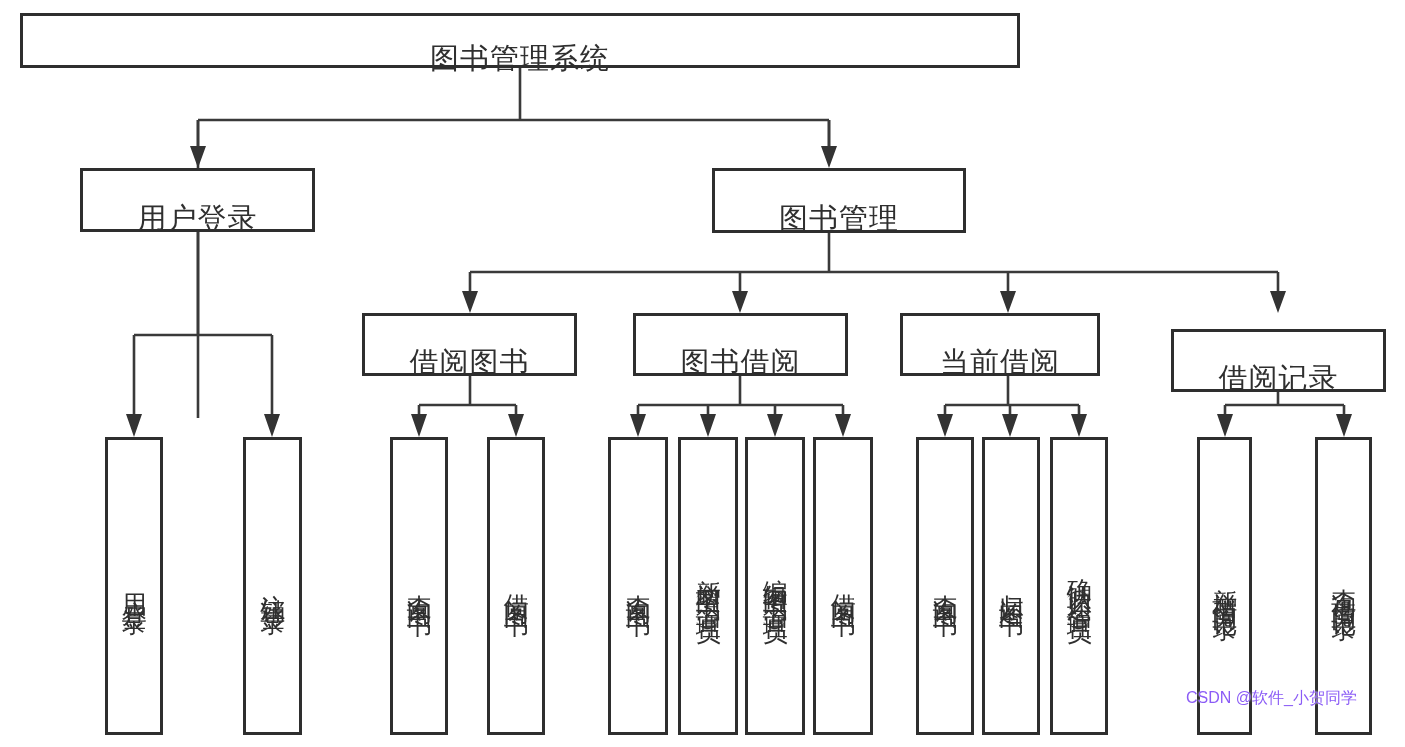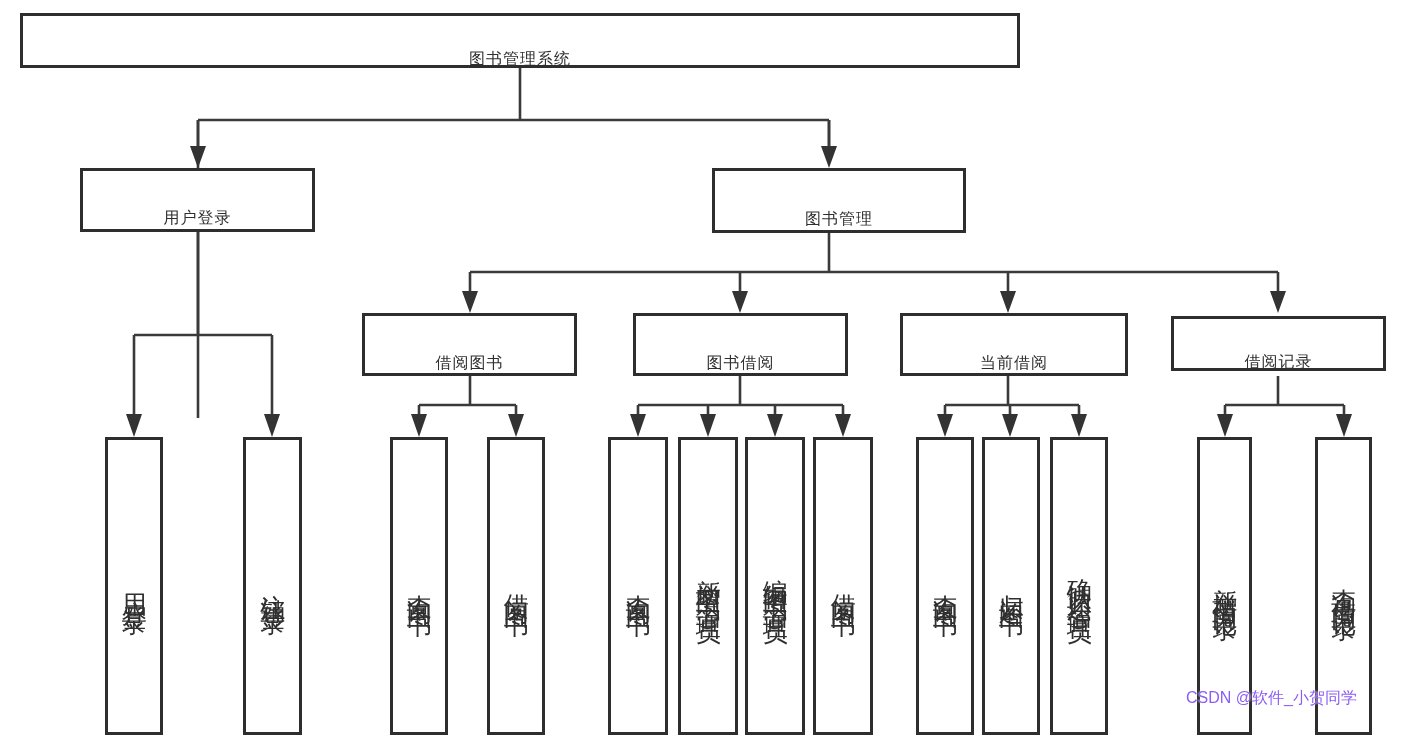--- a/index.html
+++ b/index.html
@@ -15,21 +15,21 @@
   .wires path.arrow{fill:#333333;stroke:none;}
   .node{
     position:absolute;
     box-sizing:border-box;
     border:3px solid #2e2e2e;
     background:#ffffff;
     display:flex;align-items:center;justify-content:center;
     color:#2f2f2f;
   }
   .node.h .lbl{
-    font-size:16px;
+    font-size:29px;
     letter-spacing:1px;
     white-space:nowrap;
     margin-top:37px;
   }
   .node.v .vlbl{
     writing-mode:vertical-lr;
     text-orientation:mixed;
     font-size:25px;
     letter-spacing:6px;
     line-height:1.1;
@@ -97,24 +97,24 @@
   <div class="node h" style="left:712px;top:168px;width:254px;height:65px">
     <span class="lbl">图书管理</span>
   </div>
 
   <div class="node h" style="left:362px;top:313px;width:215px;height:63px">
     <span class="lbl">借阅图书</span>
   </div>
   <div class="node h" style="left:633px;top:313px;width:215px;height:63px">
     <span class="lbl">图书借阅</span>
   </div>
-  <div class="node h" style="left:900px;top:313px;width:228px;height:63px">
+  <div class="node h" style="left:900px;top:313px;width:200px;height:63px">
     <span class="lbl">当前借阅</span>
   </div>
-  <div class="node h" style="left:1171px;top:316px;width:215px;height:55px">
+  <div class="node h" style="left:1171px;top:329px;width:215px;height:63px">
     <span class="lbl">借阅记录</span>
   </div>
 
   <div class="node v" style="left:105px;top:437px;width:58px;height:298px">
     <span class="vlbl">用户登录</span>
   </div>
   <div class="node v" style="left:243px;top:437px;width:59px;height:298px">
     <span class="vlbl">注销登录</span>
   </div>
 

